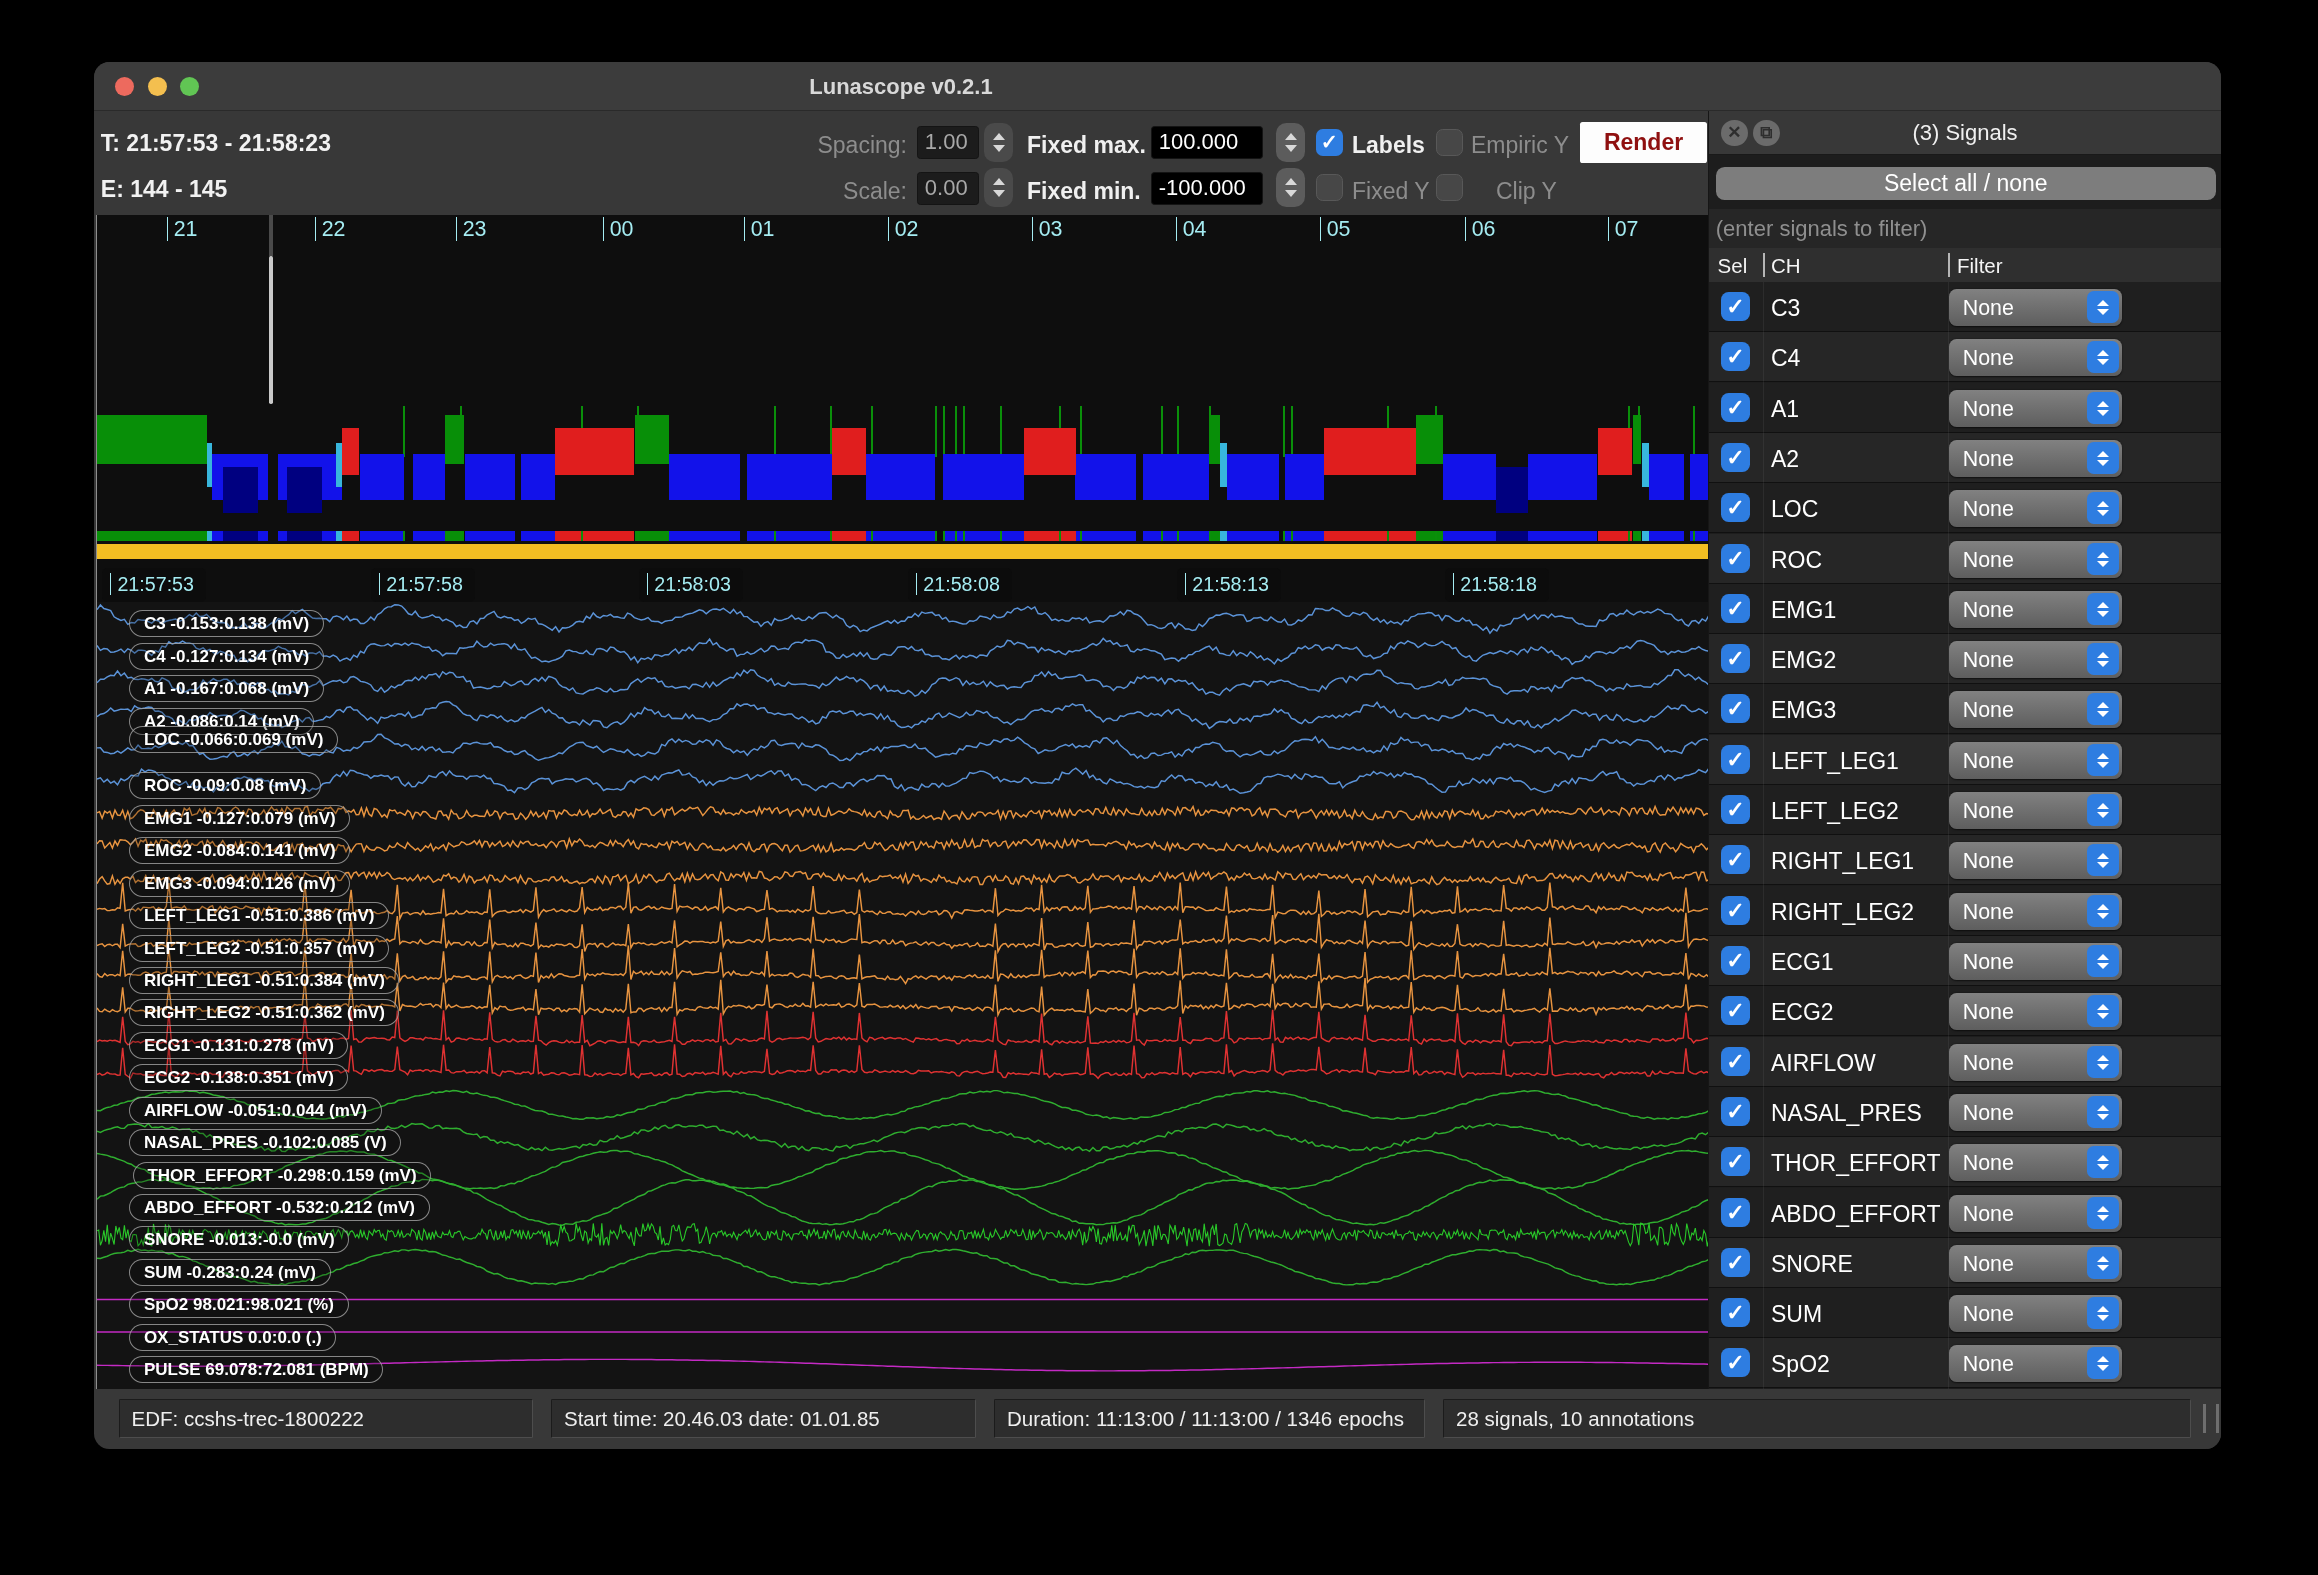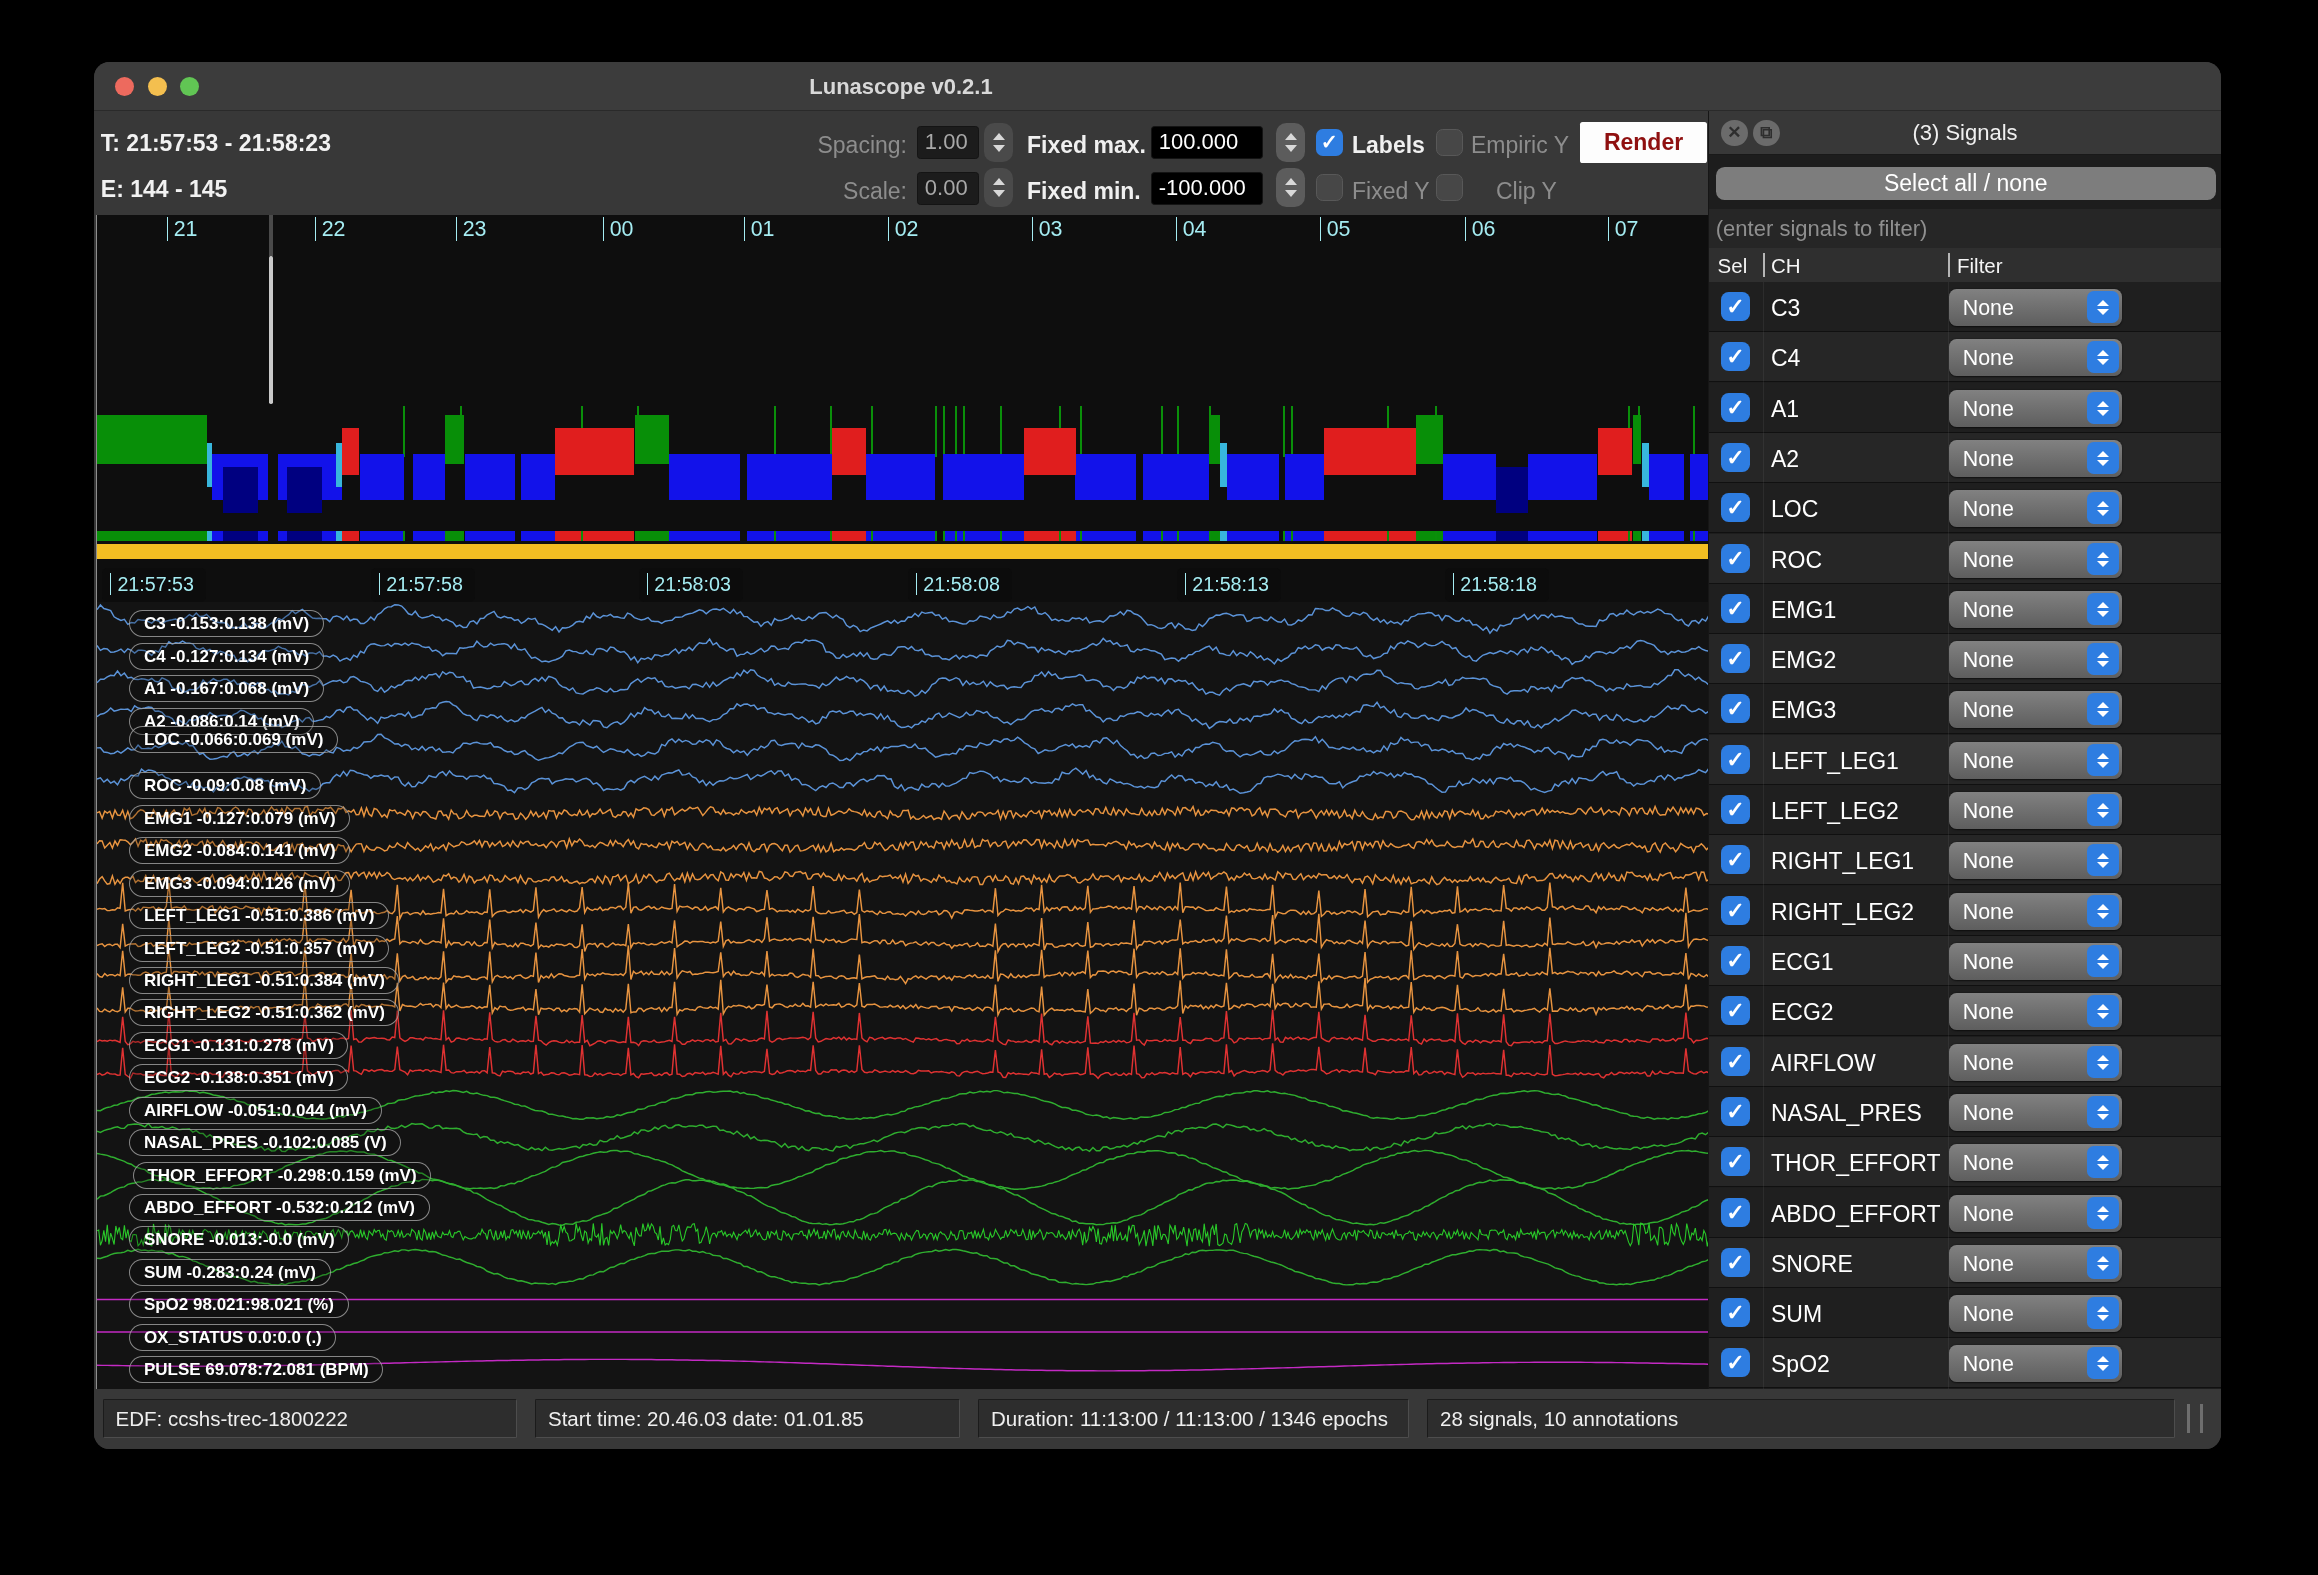--- a/index.html
+++ b/index.html
@@ -71,21 +71,21 @@
   .rowcb{position:absolute;left:12px;top:10.3px;width:29px;height:29px;border-radius:7.7px;
     background:#2e7de1;color:#fff;font-size:22px;font-weight:bold;text-align:center;line-height:29px;}
   .dd{position:absolute;left:240px;top:6.8px;width:173px;height:37px;border-radius:7.7px;
     background:linear-gradient(#818181,#5e5e5e);box-shadow:0 0.9px 1.7px rgba(0,0,0,.6);}
   .dd .val{position:absolute;left:13.7px;top:6.8px;color:#fff;font-size:21.4px;}
   .dd .btn{position:absolute;right:2.6px;top:2.6px;width:32.5px;height:32px;border-radius:6.8px;background:#2e7de1;
     display:flex;flex-direction:column;align-items:center;justify-content:center;gap:3.4px;}
   .dd .btn .tu{width:0;height:0;border-left:6px solid transparent;border-right:6px solid transparent;border-bottom:6.8px solid #fff;}
   .dd .btn .td{width:0;height:0;border-left:6px solid transparent;border-right:6px solid transparent;border-top:6.8px solid #fff;}
   .colline{position:absolute;top:171px;width:0.9px;height:1107px;background:rgba(255,255,255,.06);}
-  .statusbar{position:absolute;left:0;top:1327px;width:2127px;height:60px;background:#383838;}
+  .statusbar{position:absolute;left:16px;top:1327px;width:2127px;height:60px;background:#383838;}
   .status-box{position:absolute;top:10.3px;height:39px;background:#2d2d2d;border:0.9px solid #1b1b1b;
     border-bottom-color:#4d4d4d;border-right-color:#4d4d4d;border-radius:1.7px;color:#efefef;
     font-size:20.5px;line-height:38px;padding:0 12px;white-space:nowrap;overflow:hidden;}
   .grip{position:absolute;top:15.4px;width:2.6px;height:29px;background:#6e6e6e;}
 </style>
 </head>
 <body>
 
 <div class="window">
   <div class="titlebar">

